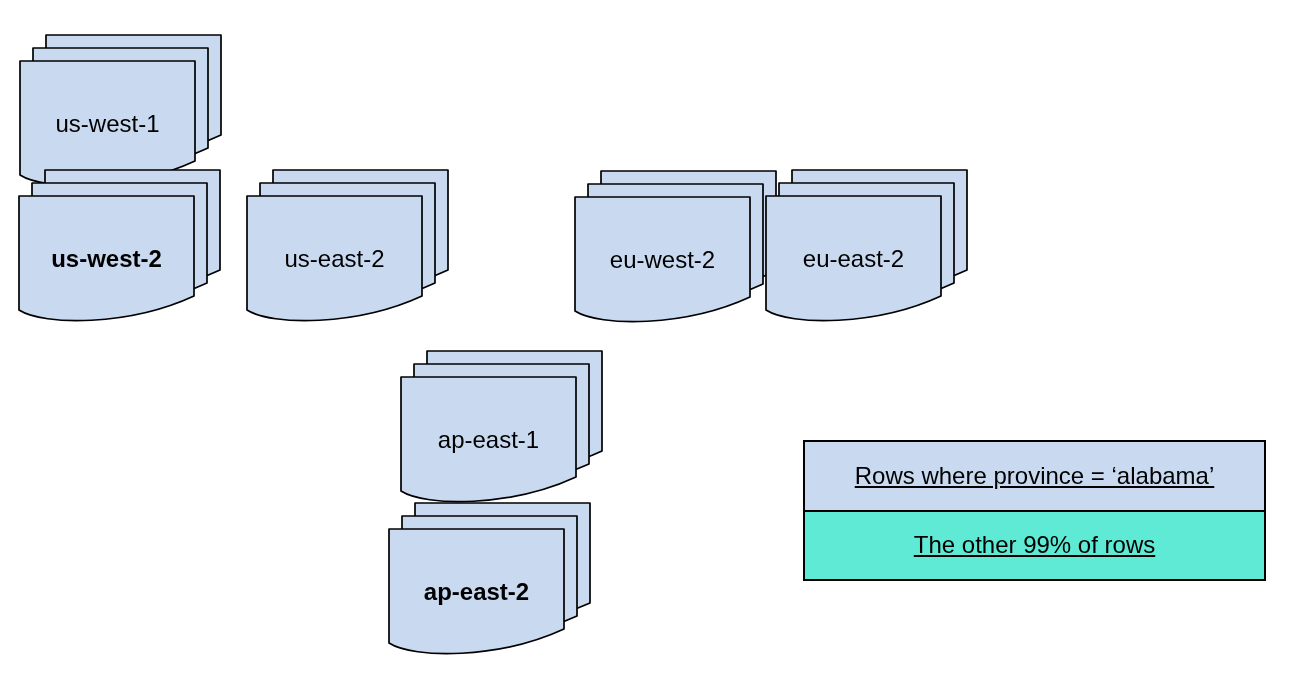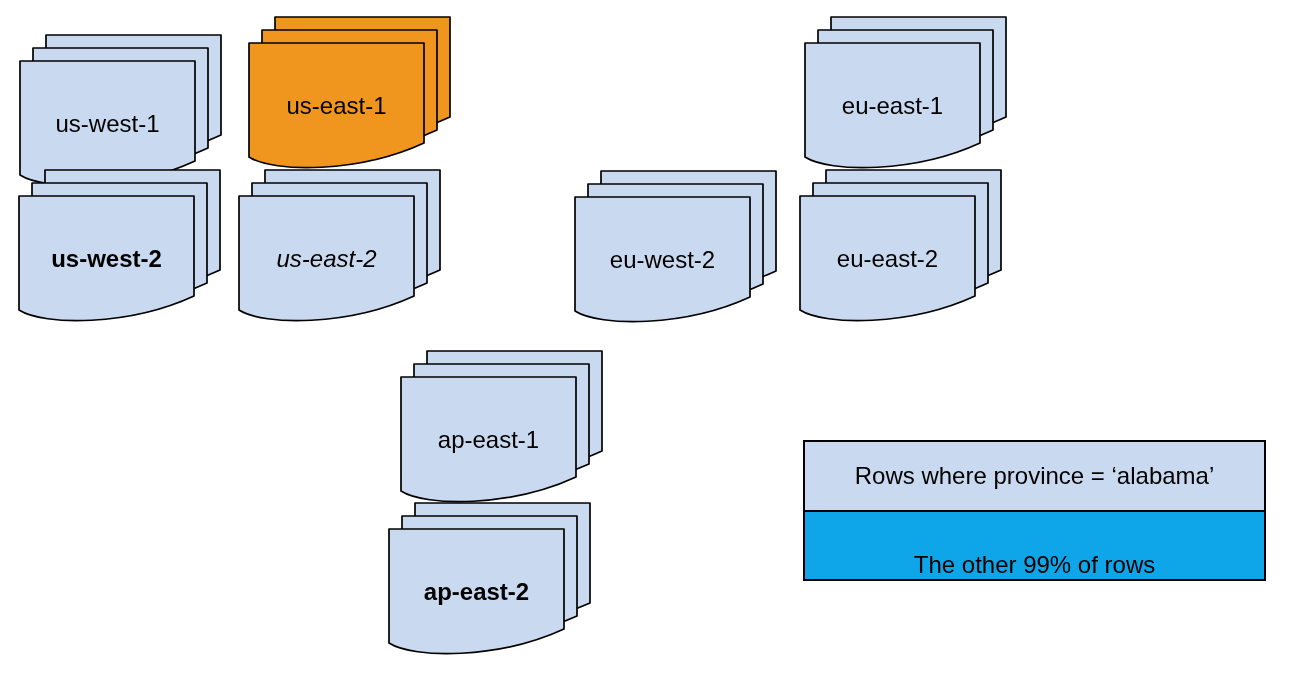--- a/index.html
+++ b/index.html
@@ -47,95 +47,80 @@
     flex-direction: column;
   }
   .legend-row {
     box-sizing: border-box;
     flex: 1 1 0;
     display: flex;
     align-items: center;
     justify-content: center;
     font-size: 24px;
     color: #000000;
+    text-decoration: underline;
   }
   .legend-row.first {
     border-bottom: 2px solid #000000;
   }
 </style>
 </head>
 <body>
 
 <div class="canvas">
 
   <div class="legend">
     <div class="legend-row first" style="background: rgb(201, 218, 240);">
       <span>Rows where province = ‘alabama’</span>
     </div>
-    <div class="legend-row" style="background: #0ea5e9; align-items: flex-end;">
+    <div class="legend-row" style="background: #5eead4;">
       <span>The other 99% of rows</span>
     </div>
   </div>
 
     <div class="stack" style="left: 18px; top: 33px;">
       <svg width="206" height="156" viewBox="0 0 206 156">
         <path class="page page-back" d="M 28 2 h 175 v 100 c -65 30, -150 30, -175 14 z" fill="#c9daf0" stroke="#000000"></path>
         <path class="page page-middle" d="M 15 15 h 175 v 100 c -65 30, -150 30, -175 14 z" fill="#c9daf0" stroke="#000000"></path>
         <path class="page page-front" d="M 2 28 h 175 v 100 c -65 30, -150 30, -175 14 z" fill="#c9daf0" stroke="#000000"></path>
         <text class="label" x="89.5" y="90">us-west-1</text>
       </svg>
     </div>
 
-    <div class="stack" style="left: 247px; top: 15px;">
-      <svg width="206" height="156" viewBox="0 0 206 156">
-        <path class="page page-back" d="M 28 2 h 175 v 100 c -65 30, -150 30, -175 14 z" fill="#f0951e" stroke="#000000"></path>
-        <path class="page page-middle" d="M 15 15 h 175 v 100 c -65 30, -150 30, -175 14 z" fill="#f0951e" stroke="#000000"></path>
-        <path class="page page-front" d="M 2 28 h 175 v 100 c -65 30, -150 30, -175 14 z" fill="#f0951e" stroke="#000000"></path>
-        <text class="label" x="89.5" y="90">us-east-1</text>
-      </svg>
-    </div>
 
 
-    <div class="stack" style="left: 803px; top: 15px;">
-      <svg width="206" height="156" viewBox="0 0 206 156">
-        <path class="page page-back" d="M 28 2 h 175 v 100 c -65 30, -150 30, -175 14 z" fill="#c9daf0" stroke="#000000"></path>
-        <path class="page page-middle" d="M 15 15 h 175 v 100 c -65 30, -150 30, -175 14 z" fill="#c9daf0" stroke="#000000"></path>
-        <path class="page page-front" d="M 2 28 h 175 v 100 c -65 30, -150 30, -175 14 z" fill="#c9daf0" stroke="#000000"></path>
-        <text class="label" x="89.5" y="90">eu-east-1</text>
-      </svg>
-    </div>
 
     <div class="stack" style="left: 17px; top: 168px; font-weight: bold;">
       <svg width="206" height="156" viewBox="0 0 206 156">
         <path class="page page-back" d="M 28 2 h 175 v 100 c -65 30, -150 30, -175 14 z" fill="#c9daf0" stroke="#000000"></path>
         <path class="page page-middle" d="M 15 15 h 175 v 100 c -65 30, -150 30, -175 14 z" fill="#c9daf0" stroke="#000000"></path>
         <path class="page page-front" d="M 2 28 h 175 v 100 c -65 30, -150 30, -175 14 z" fill="#c9daf0" stroke="#000000"></path>
         <text class="label" x="89.5" y="90">us-west-2</text>
       </svg>
     </div>
 
-    <div class="stack" style="left: 237px; top: 168px; font-style: italic;">
+    <div class="stack" style="left: 245px; top: 168px;">
       <svg width="206" height="156" viewBox="0 0 206 156">
         <path class="page page-back" d="M 28 2 h 175 v 100 c -65 30, -150 30, -175 14 z" fill="#c9daf0" stroke="#000000"></path>
         <path class="page page-middle" d="M 15 15 h 175 v 100 c -65 30, -150 30, -175 14 z" fill="#c9daf0" stroke="#000000"></path>
         <path class="page page-front" d="M 2 28 h 175 v 100 c -65 30, -150 30, -175 14 z" fill="#c9daf0" stroke="#000000"></path>
         <text class="label" x="89.5" y="90">us-east-2</text>
       </svg>
     </div>
 
     <div class="stack" style="left: 573px; top: 169px;">
       <svg width="206" height="156" viewBox="0 0 206 156">
         <path class="page page-back" d="M 28 2 h 175 v 100 c -65 30, -150 30, -175 14 z" fill="#c9daf0" stroke="#000000"></path>
         <path class="page page-middle" d="M 15 15 h 175 v 100 c -65 30, -150 30, -175 14 z" fill="#c9daf0" stroke="#000000"></path>
         <path class="page page-front" d="M 2 28 h 175 v 100 c -65 30, -150 30, -175 14 z" fill="#c9daf0" stroke="#000000"></path>
         <text class="label" x="89.5" y="90">eu-west-2</text>
       </svg>
     </div>
 
-    <div class="stack" style="left: 798px; top: 168px;">
+    <div class="stack" style="left: 764px; top: 168px;">
       <svg width="206" height="156" viewBox="0 0 206 156">
         <path class="page page-back" d="M 28 2 h 175 v 100 c -65 30, -150 30, -175 14 z" fill="#c9daf0" stroke="#000000"></path>
         <path class="page page-middle" d="M 15 15 h 175 v 100 c -65 30, -150 30, -175 14 z" fill="#c9daf0" stroke="#000000"></path>
         <path class="page page-front" d="M 2 28 h 175 v 100 c -65 30, -150 30, -175 14 z" fill="#c9daf0" stroke="#000000"></path>
         <text class="label" x="89.5" y="90">eu-east-2</text>
       </svg>
     </div>
 
     <div class="stack" style="left: 399px; top: 349px;">
       <svg width="206" height="156" viewBox="0 0 206 156">

